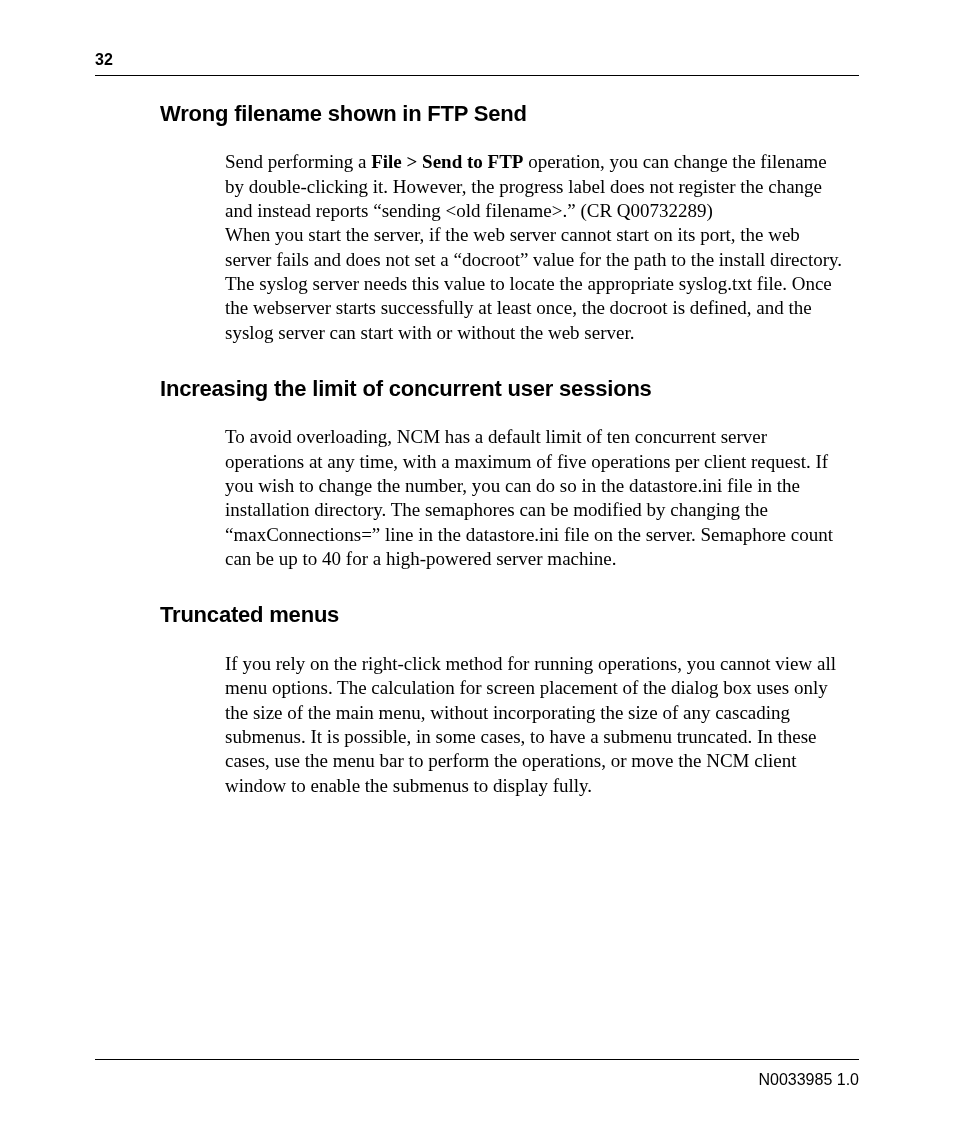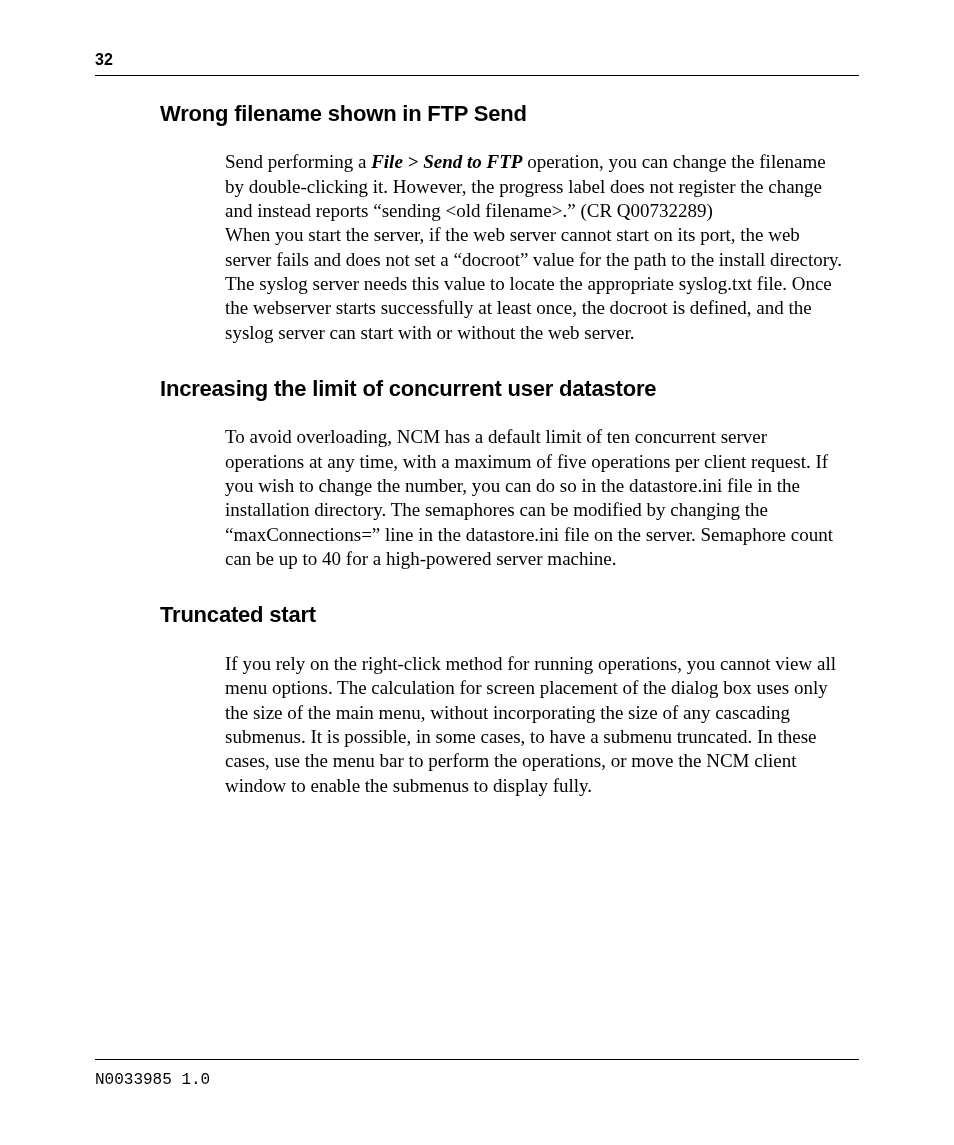--- a/index.html
+++ b/index.html
@@ -40,29 +40,30 @@
     letter-spacing: -0.2px;
   }
   h2.section-heading.first {
     margin-top: 0;
   }
   p.body {
     margin: 0 10px 0 130px;
     font-size: 19px;
     line-height: 1.28;
   }
-  .bold { font-weight: 700; font-style: italic; }
+  .bold { font-weight: 700; }
   .ital { }
   .footer {
     position: absolute;
     left: 95px;
     right: 95px;
     bottom: 54px;
-    font-family: Liberation Mono, monospace;
+    font-family: Liberation Sans, sans-serif;
     font-size: 16px;
+    text-align: right;
   }
   .footer hr {
     border: none;
     border-top: 1.5px solid #000;
     margin-bottom: 10px;
   }
 </style>
 </head>
 <body>
 
@@ -73,24 +74,24 @@
 
   <div class="content">
 
     <h2 class="section-heading first">Wrong filename shown in FTP Send</h2>
     <p class="body">
       <span>Send performing a </span><span class="bold">File &gt; Send to FTP</span><span> operation, you can change the filename by double-clicking it. However, the progress label does not register the change and instead reports “sending </span><span class="ital">&lt;old filename&gt;</span><span>.” (CR Q00732289)</span>
     </p>
 
     <p class="body">When you start the server, if the web server cannot start on its port, the web server fails and does not set a “docroot” value for the path to the install directory. The syslog server needs this value to locate the appropriate syslog.txt file. Once the webserver starts successfully at least once, the docroot is defined, and the syslog server can start with or without the web server.</p>
 
-    <h2 class="section-heading">Increasing the limit of concurrent user datastore</h2>
+    <h2 class="section-heading">Increasing the limit of concurrent user sessions</h2>
     <p class="body">To avoid overloading, NCM has a default limit of ten concurrent server operations at any time, with a maximum of five operations per client request. If you wish to change the number, you can do so in the datastore.ini file in the installation directory. The semaphores can be modified by changing the “maxConnections=” line in the datastore.ini file on the server. Semaphore count can be up to 40 for a high-powered server machine.</p>
 
-    <h2 class="section-heading">Truncated start</h2>
+    <h2 class="section-heading">Truncated menus</h2>
     <p class="body">If you rely on the right-click method for running operations, you cannot view all menu options. The calculation for screen placement of the dialog box uses only the size of the main menu, without incorporating the size of any cascading submenus. It is possible, in some cases, to have a submenu truncated. In these cases, use the menu bar to perform the operations, or move the NCM client window to enable the submenus to display fully.</p>
 
   </div>
 
   <div class="footer">
     <hr>
     <span>N0033985 1.0</span>
   </div>
 
 </div>

